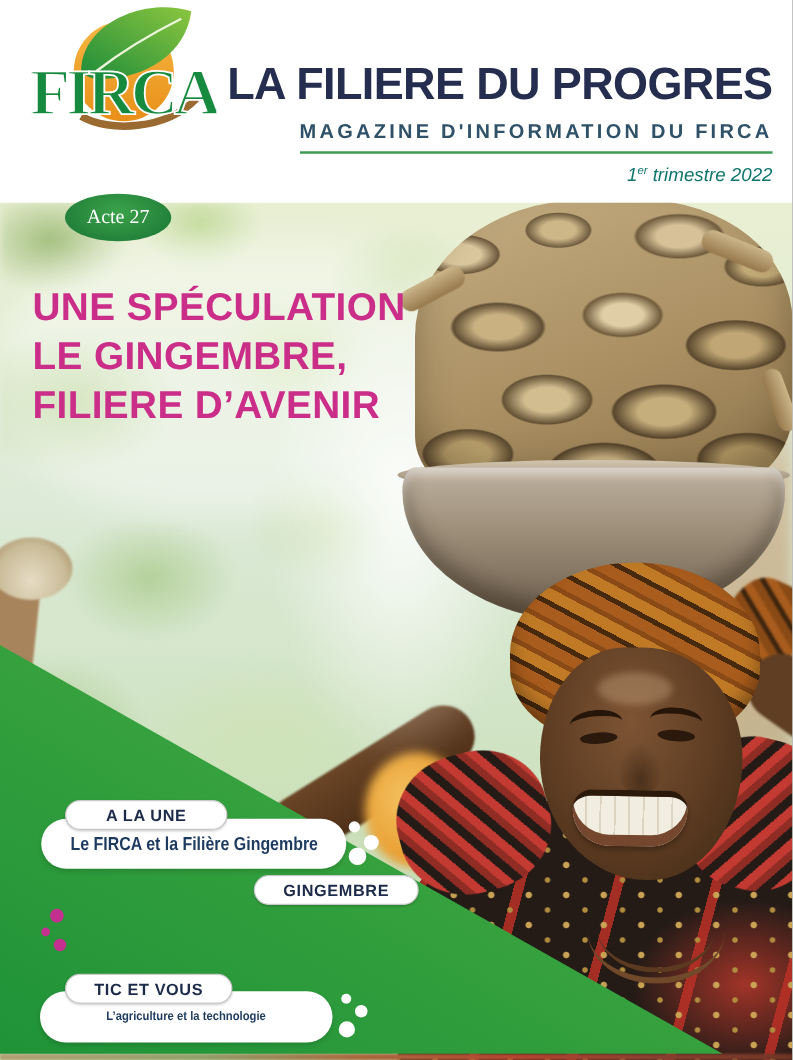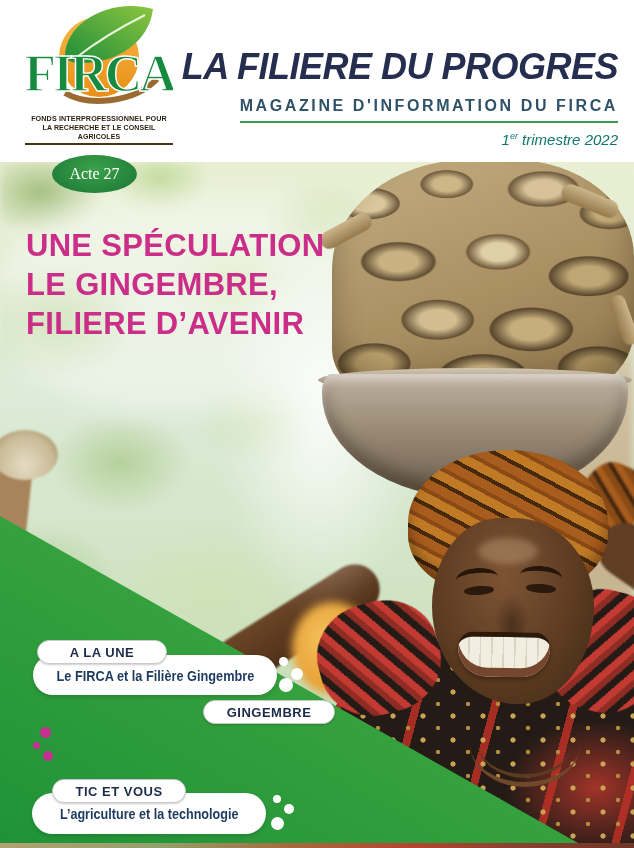--- a/index.html
+++ b/index.html
@@ -107,49 +107,49 @@
   
   .green-tri{position:absolute;left:0;top:0;z-index:2;}
 
   
   .header{position:absolute;left:0;top:0;width:634px;height:162px;background:#fff;z-index:3;}
   .logo{position:absolute;left:24px;top:5px;width:150px;text-align:center;}
   .logo-tagline{margin:1px auto 0;width:148px;color:#2a1d0e;font-weight:bold;line-height:9px;}
   .tg1{font-size:7.2px;letter-spacing:.1px;}
   .tg2{font-size:7px;letter-spacing:.1px;padding-bottom:2px;border-bottom:2px solid #4a3416;}
   .mast-right{position:absolute;right:16px;top:46px;text-align:right;}
-  .mag-title{font-size:36px;font-weight:bold;color:#252e4f;letter-spacing:-.5px;white-space:nowrap;font-style:italic;}
+  .mag-title{font-size:36px;font-weight:bold;color:#252e4f;letter-spacing:-.5px;white-space:nowrap;}
   .mag-subtitle{display:inline-block;margin-top:9px;font-size:16px;color:#2f5269;font-weight:bold;
     letter-spacing:2.6px;border-bottom:2px solid #3c9b53;padding-bottom:6px;white-space:nowrap;}
   .issue{margin-top:8px;font-style:italic;color:#0f766e;font-size:15px;}
   .issue sup{font-size:9px;}
 
   
   .acte{position:absolute;left:52px;top:155px;width:85px;height:38px;border-radius:50%;z-index:6;
     background:radial-gradient(ellipse at 50% 38%,#3ba24a,#23813a 72%,#1c7530);
     color:#fff;font-size:16px;display:flex;align-items:center;justify-content:center;font-family:Liberation Serif, serif;}
   .headline{position:absolute;left:26px;top:226px;z-index:6;color:#cb2e89;font-weight:bold;
     font-size:31px;line-height:39px;letter-spacing:.3px;}
 
   
   .tab{position:absolute;z-index:7;background:#fff;border:1px solid #c9c9c9;border-radius:13px;
     height:22px;display:flex;align-items:center;justify-content:center;font-weight:bold;
     font-size:13px;letter-spacing:.5px;color:#1c2b4a;box-shadow:0 1px 2px rgba(0,0,0,.2);}
   .tbox{position:absolute;z-index:6;background:#fff;border-radius:22px;display:flex;flex-direction:column;
     align-items:center;justify-content:center;color:#1d3a5f;font-weight:bold;
     box-shadow:0 2px 4px rgba(0,0,0,.15);white-space:nowrap;}
-  .tab-a{left:37px;top:640px;width:128px;}
+  .tab-a{left:52px;top:640px;width:128px;}
   .box-a{left:33px;top:655px;width:244px;height:40px;font-size:15px;}
   .box-a span{transform:scaleX(.85);}
   .tab-b{left:203px;top:700px;width:130px;}
   .box-b{left:58px;top:712px;width:310px;height:58px;background:#c4308f;color:#fff;border-radius:26px;}
   .b-line1{font-size:11px;transform:scaleX(.83);line-height:15px;}
   .b-line2{font-size:14.5px;transform:scaleX(.84);line-height:19px;}
   .tab-c{left:52px;top:779px;width:132px;}
-  .box-c{left:32px;top:793px;width:234px;height:41px;font-size:14px;text-align:right;}
+  .box-c{left:32px;top:793px;width:234px;height:41px;font-size:10px;text-align:right;}
   .box-c span{transform:scaleX(.9);}
   .dot{position:absolute;border-radius:50%;z-index:7;background:#fff;}
   .dm{background:#c4308f;}
 </style>
 </head>
 <body>
 
 <div class="page">
 
   <div class="photo">
@@ -211,24 +211,20 @@
             <stop offset="0" stop-color="#1e8c3a"></stop>
               <stop offset="1" stop-color="#8cc63f"></stop>
           </linearGradient>
         </defs>
         <circle cx="74" cy="52" r="40" fill="url(#sun)"></circle>
         <path d="M40,88 C62,101 108,99 132,74" stroke="#9a6a30" stroke-width="6" fill="none"></path>
         <path d="M40,54 C38,16 88,-8 128,4 C124,38 90,60 50,58 Z" fill="url(#leaf)"></path>
         <path d="M52,52 C75,34 100,20 120,10" stroke="#e9f4d8" stroke-width="2" fill="none"></path>
         <text x="74" y="86" text-anchor="middle" font-family="Liberation Serif, serif" font-size="52" font-weight="bold" fill="#168a3e" stroke="#ffffff" stroke-width="1.4" letter-spacing="-3">FIRCA</text>
       </svg>
-      <div class="logo-tagline">
-        <div class="tg1">FONDS INTERPROFESSIONNEL POUR</div>
-        <div class="tg2">LA RECHERCHE ET LE CONSEIL AGRICOLES</div>
-      </div>
     </div>
     <div class="mast-right">
       <div class="mag-title">LA FILIERE DU PROGRES</div>
       <div>
         <span class="mag-subtitle">MAGAZINE D'INFORMATION DU FIRCA</span>
       </div>
       <div class="issue"><span>1</span><sup>er</sup><span> trimestre 2022</span></div>
     </div>
   </div>
 

